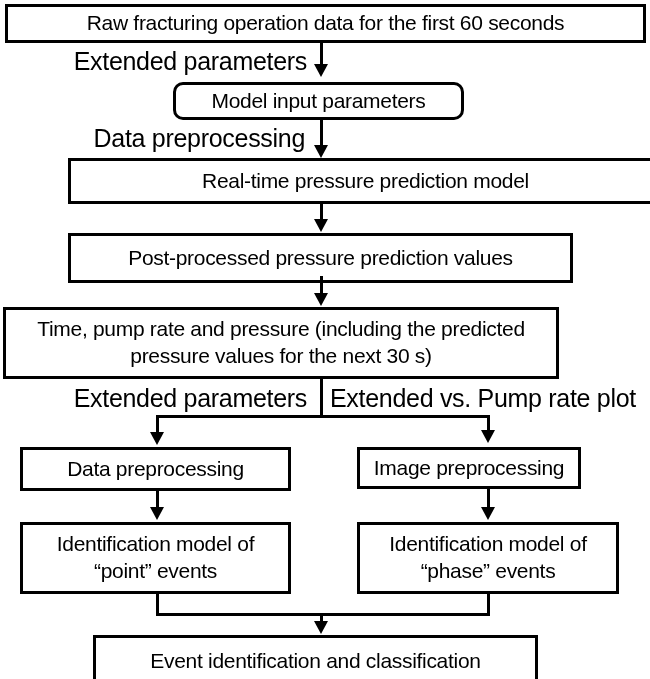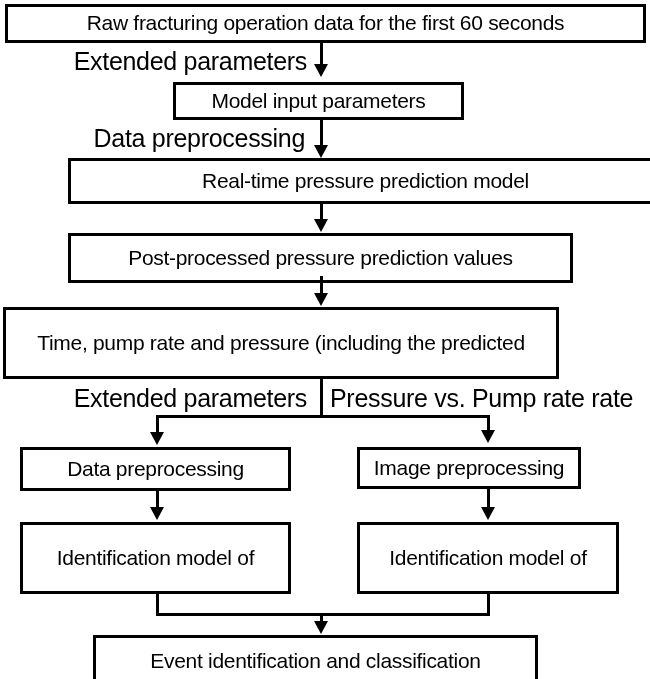--- a/index.html
+++ b/index.html
@@ -48,21 +48,21 @@
     position: absolute;
     width: 0;
     height: 0;
     border-left: 7px solid transparent;
     border-right: 7px solid transparent;
     border-top: 13px solid #000000;
   }
 
   
   .b1  { left: 5px;   top: 4px;   width: 641px; height: 39px; }
-  .b2  { left: 173px; top: 82px;  width: 291px; height: 38px; }
+  .b2  { left: 173px; top: 82px;  width: 291px; height: 38px; border-radius: 10px; }
   .b3  { left: 68px;  top: 158px; width: 595px; height: 46px; }
   .b4  { left: 68px;  top: 233px; width: 505px; height: 50px; }
   .b5  { left: 3px;   top: 307px; width: 556px; height: 72px; }
   .b6  { left: 20px;  top: 447px; width: 271px; height: 44px; }
   .b7  { left: 357px; top: 447px; width: 224px; height: 42px; }
   .b8  { left: 20px;  top: 522px; width: 271px; height: 72px; }
   .b9  { left: 357px; top: 522px; width: 262px; height: 72px; }
   .b10 { left: 93px;  top: 635px; width: 445px; height: 53px; }
 
   
@@ -118,45 +118,48 @@
   <div class="vline v3"></div>
   <div class="ah a3"></div>
 
   <div class="box b4">Post-processed pressure prediction values</div>
 
   <div class="vline v4"></div>
   <div class="ah a4"></div>
 
   <div class="box b5">
     <span>Time, pump rate and pressure (including the predicted</span>
+    <span>pressure values for the next 30 s)</span>
   </div>
 
   <div class="vline v5"></div>
   <div class="lbl l3">Extended parameters</div>
-  <div class="lbl l4">Pressure vs. Pump rate rate</div>
+  <div class="lbl l4">Extended vs. Pump rate plot</div>
 
   <div class="hline h1"></div>
   <div class="vline v6"></div>
   <div class="ah a5"></div>
   <div class="vline v7"></div>
   <div class="ah a6"></div>
 
   <div class="box b6">Data preprocessing</div>
   <div class="box b7">Image preprocessing</div>
 
   <div class="vline v8"></div>
   <div class="ah a7"></div>
   <div class="vline v9"></div>
   <div class="ah a8"></div>
 
   <div class="box b8">
     <span>Identification model of</span>
+    <span>“point” events</span>
   </div>
   <div class="box b9">
     <span>Identification model of</span>
+    <span>“phase” events</span>
   </div>
 
   <div class="vline v10"></div>
   <div class="vline v11"></div>
   <div class="hline h2"></div>
   <div class="vline v12"></div>
   <div class="ah a9"></div>
 
   <div class="box b10">Event identification and classification</div>
 

